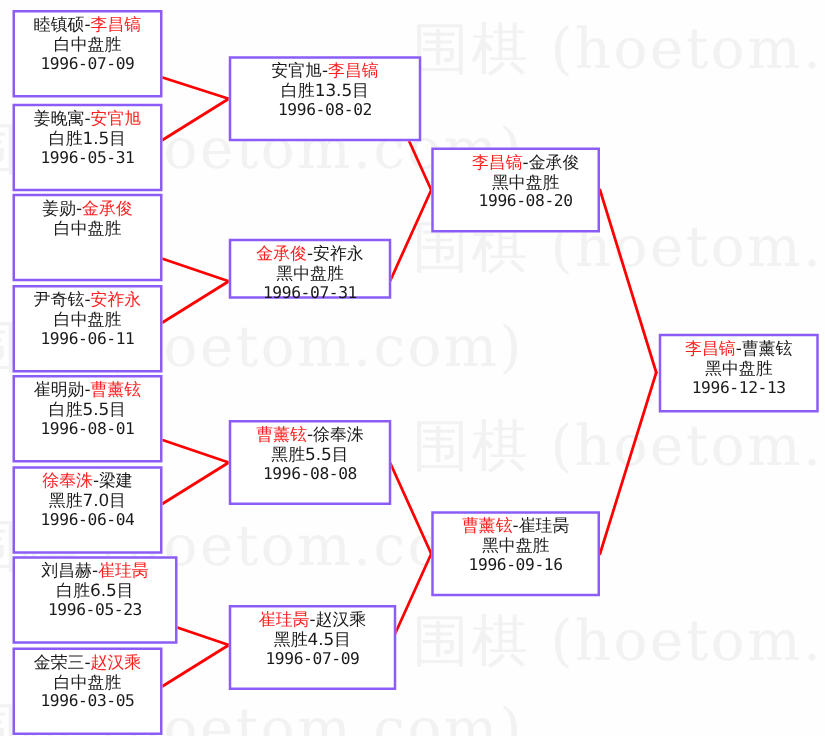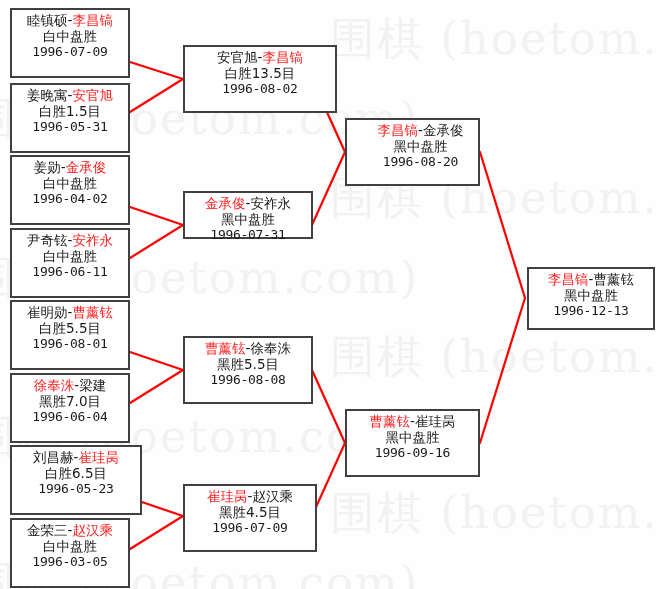--- a/index.html
+++ b/index.html
@@ -52,21 +52,21 @@
   #boxes-layer {
     position: absolute;
     left: 0; top: 0;
     width: 660px;
     height: 589px;
     z-index: 2;
   }
   .match-box {
     position: absolute;
     box-sizing: border-box;
-    border: 2px solid #404040;
+    border: 2px solid #8b5cf6;
     background: #ffffff;
     text-align: center;
     padding-top: 2px;
     font-size: 13px;
     line-height: 1.05;
     color: #1a1a1a;
   }
   .match-line {
     display: block;
     white-space: nowrap;
@@ -143,21 +143,20 @@
 
     <div class="match-box" style="left:10px; top:83px; width:120px; height:70px;">
       <span class="match-line players-line"><span class="p-lose">姜晚寓</span><span class="p-dash">-</span><span class="p-win">安官旭</span></span>
       <span class="match-line result-line">白胜1.5目</span>
       <span class="match-line date-line">1996-05-31</span>
     </div>
 
     <div class="match-box" style="left:10px; top:155px; width:120px; height:70px;">
       <span class="match-line players-line"><span class="p-lose">姜勋</span><span class="p-dash">-</span><span class="p-win">金承俊</span></span>
       <span class="match-line result-line">白中盘胜</span>
-      <span class="match-line date-line">1996-04-02</span>
     </div>
 
     <div class="match-box" style="left:10px; top:228px; width:120px; height:70px;">
       <span class="match-line players-line"><span class="p-lose">尹奇铉</span><span class="p-dash">-</span><span class="p-win">安祚永</span></span>
       <span class="match-line result-line">白中盘胜</span>
       <span class="match-line date-line">1996-06-11</span>
     </div>
 
     <div class="match-box" style="left:10px; top:300px; width:120px; height:70px;">
       <span class="match-line players-line"><span class="p-lose">崔明勋</span><span class="p-dash">-</span><span class="p-win">曹薰铉</span></span>

